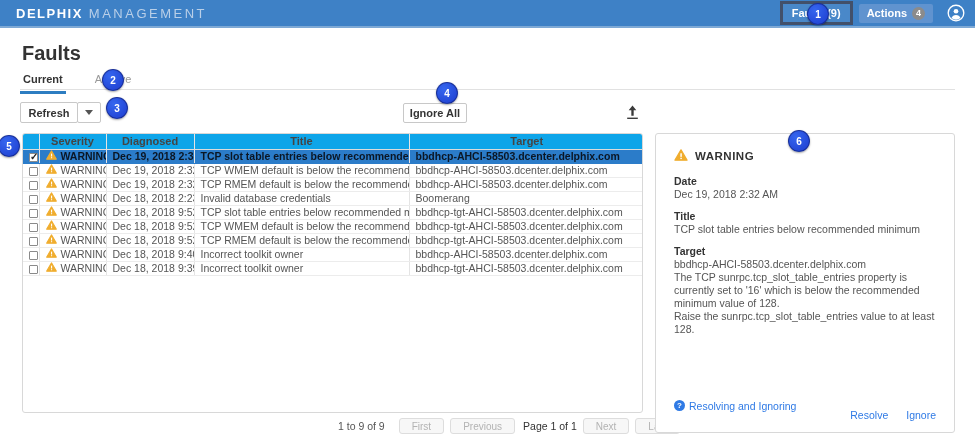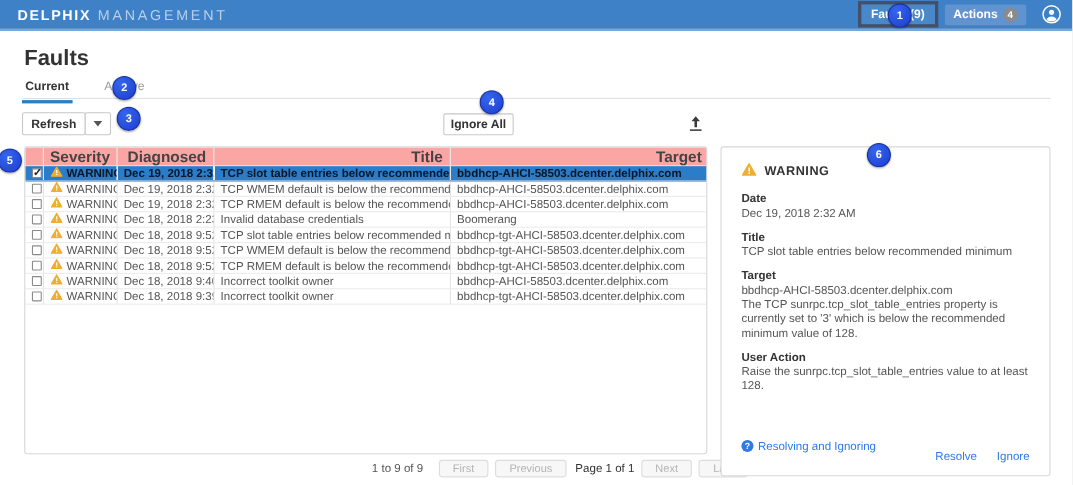--- a/index.html
+++ b/index.html
@@ -45,22 +45,22 @@
     font-family:"Liberation Sans", sans-serif; }
   .filter-input::placeholder { color:#9a9a9a; }
   .export-icon { position:absolute; left:624px; top:104px; width:17px; height:17px; cursor:pointer; }
 
   
   .table-wrap { position:absolute; left:22px; top:133px; width:621px; height:280px;
     border:1px solid #d8d8d8; border-radius:3px; background:#fff; overflow:hidden; }
   table { border-collapse:collapse; width:100%; table-layout:fixed; }
   col.c-check { width:16px; } col.c-sev { width:67px; } col.c-diag { width:88px; }
   col.c-title { width:215px; } col.c-target { width:235px; }
-  th { font-size:14px; color:#444; text-align:right; font-weight:bold; height:15px;
-    padding:0 6px; border-bottom:1px solid #dcdcdc; border-right:1px solid #e4e4e4; background:#fca5a5; }
+  th { font-size:11px; color:#444; text-align:center; font-weight:bold; height:15px;
+    padding:0 6px; border-bottom:1px solid #dcdcdc; border-right:1px solid #e4e4e4; background:#0ea5e9; }
   th:last-child, td:last-child { border-right:none; }
   td { font-size:10.5px; color:#555; height:14px; padding:0 6px; white-space:nowrap; overflow:hidden;
     border-bottom:1px solid #ececec; border-right:1px solid #e4e4e4; }
   tr.selected td { background:#2b7cc9; color:#0b1624; font-weight:bold; border-bottom-color:#2b7cc9; }
   .sev-cell { display:flex; align-items:center; gap:4px; }
   .warn-ico { flex:0 0 auto; }
   .checkbox { display:inline-block; width:9px; height:9px; border:1px solid #8a8a8a;
     border-radius:1px; background:#fff; position:relative; vertical-align:middle; cursor:pointer; }
   .checkbox.checked::after { content:"✓"; position:absolute; left:0px; top:-3px;
     font-size:10px; color:#222; font-weight:bold; }
@@ -324,22 +324,21 @@
           </svg>
       </span>
       <span class="detail-head-label">WARNING</span>
     </div>
     <div class="d-label">Date</div>
     <div class="d-value">Dec 19, 2018 2:32 AM</div>
     <div class="d-label">Title</div>
     <div class="d-value">TCP slot table entries below recommended minimum</div>
     <div class="d-label">Target</div>
     <div class="d-value">bbdhcp-AHCI-58503.dcenter.delphix.com</div>
-    <div class="d-value">The TCP sunrpc.tcp_slot_table_entries property is currently set to '3' which is below the recommended minimum value of 128.</div>
-    <div class="d-label">User Action</div>
+    <div class="d-value">The TCP sunrpc.tcp_slot_table_entries property is currently set to '16' which is below the recommended minimum value of 128.</div>
     <div class="d-value">Raise the sunrpc.tcp_slot_table_entries value to at least 128.</div>
     <div class="detail-foot">
       <span class="help-link">
         <span class="help-ico">?</span>
         <span>Resolving and Ignoring</span>
       </span>
       <span class="foot-actions">
         <span class="foot-link">Resolve</span>
         <span class="foot-link">Ignore</span>
       </span>

